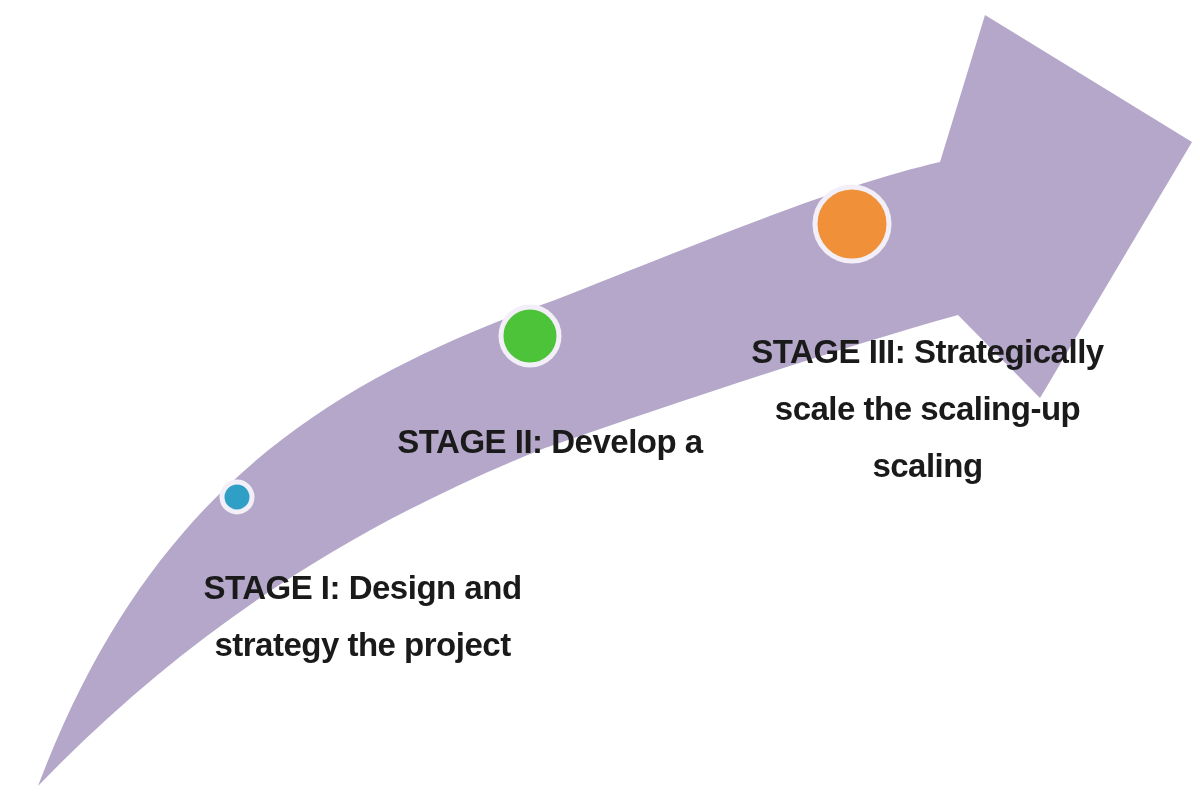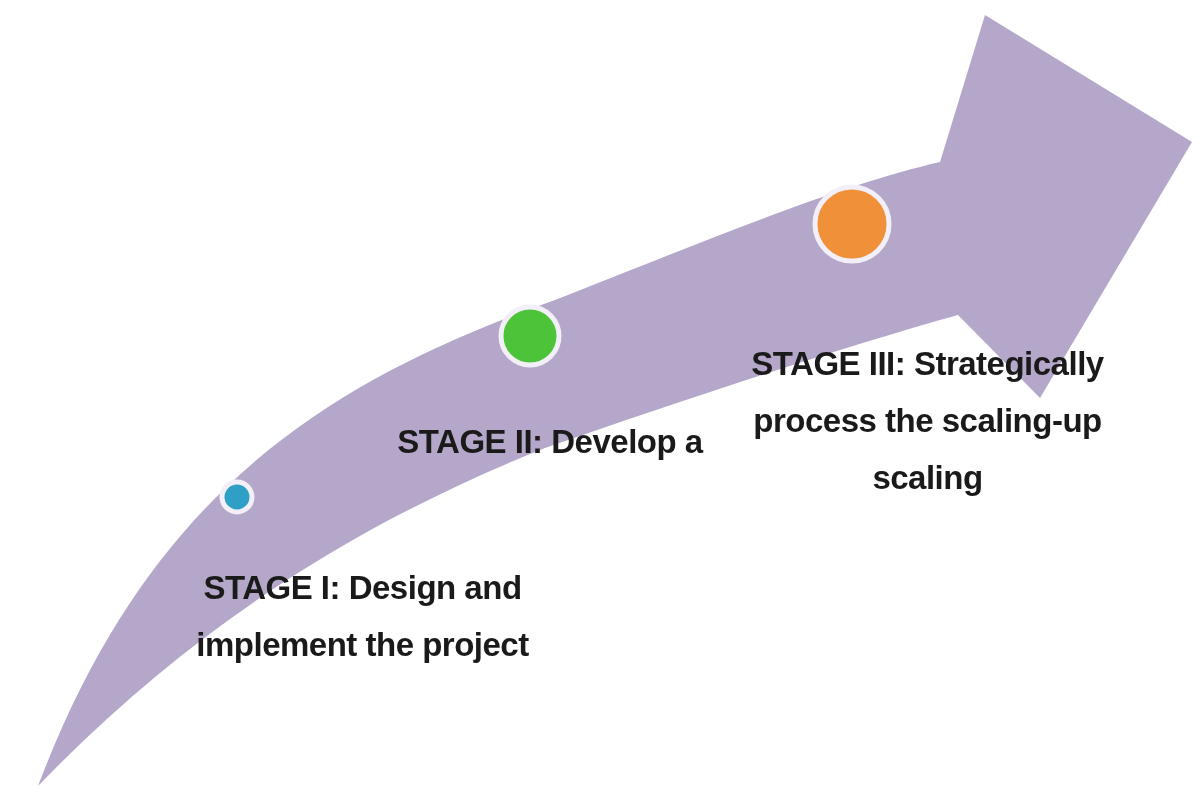--- a/index.html
+++ b/index.html
@@ -29,21 +29,21 @@
     font-size: 33px;
     line-height: 1.72;
     color: #1a1a1a;
     letter-spacing: -0.5px;
   }
   .stage-label .line {
     white-space: nowrap;
   }
   .stage-1 { left: 140px; top: 560px; width: 445px; }
   .stage-2 { left: 335px; top: 414px; width: 430px; }
-  .stage-3 { left: 705px; top: 336px; width: 445px; text-align: center; }
+  .stage-3 { left: 705px; top: 324px; width: 445px; text-align: center; }
 </style>
 </head>
 <body>
 
 <div class="canvas">
 
   <svg class="arrow-svg" viewBox="0 0 1200 794" aria-hidden="true">
 
     <path d="M 38 786
              C 150 490 330 380 555 300
@@ -56,26 +56,26 @@
              C 370 518 200 618 38 786
              Z" fill="#b5a7c9"></path>
 
     <circle cx="237" cy="497" r="15" stroke="#f3eff8" stroke-width="5" fill="#2f9fc6"></circle>
     <circle cx="530" cy="336" r="29" stroke="#f3eff8" stroke-width="5" fill="#4cc338"></circle>
     <circle cx="852" cy="224" r="37" stroke="#f3eff8" stroke-width="5" fill="#f0913a"></circle>
   </svg>
 
   <div class="stage-label stage-1">
     <div class="line">STAGE I: Design and</div>
-    <div class="line">implement the project</div>
+    <div class="line">strategy the project</div>
   </div>
 
   <div class="stage-label stage-2">
     <div class="line">STAGE II: Develop a</div>
   </div>
 
   <div class="stage-label stage-3">
     <div class="line">STAGE III: Strategically</div>
-    <div class="line">process the scaling-up</div>
+    <div class="line">scale the scaling-up</div>
     <div class="line">scaling</div>
   </div>
 
 </div>
 
 </body></html>

